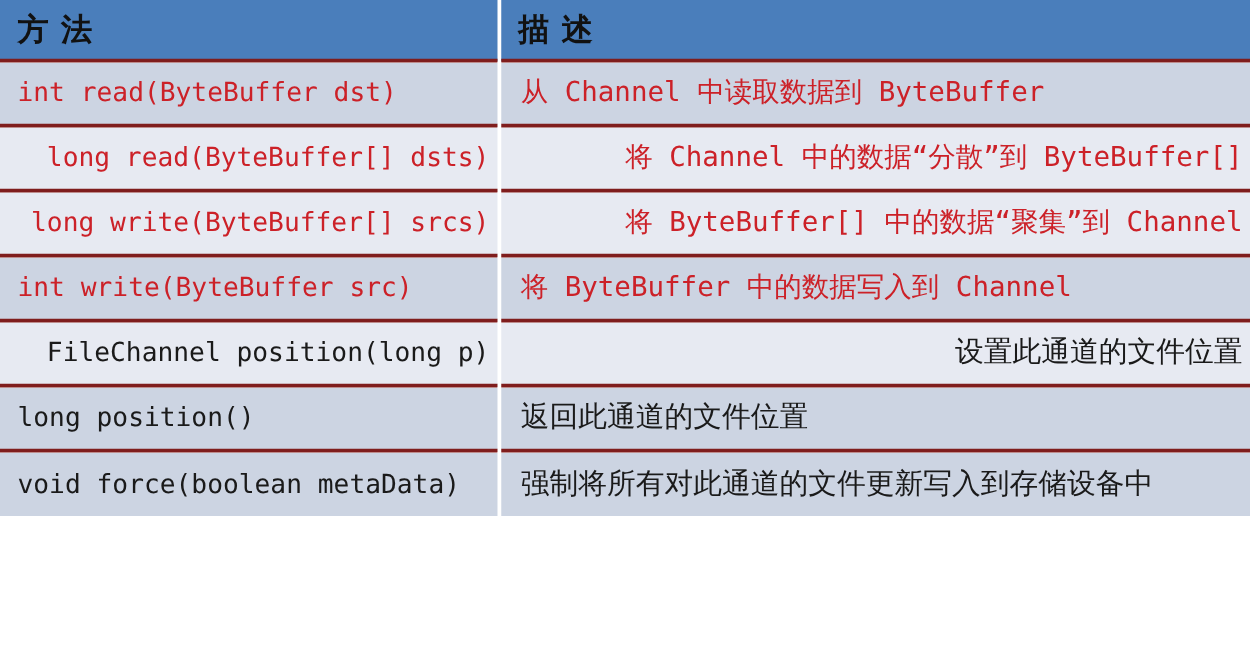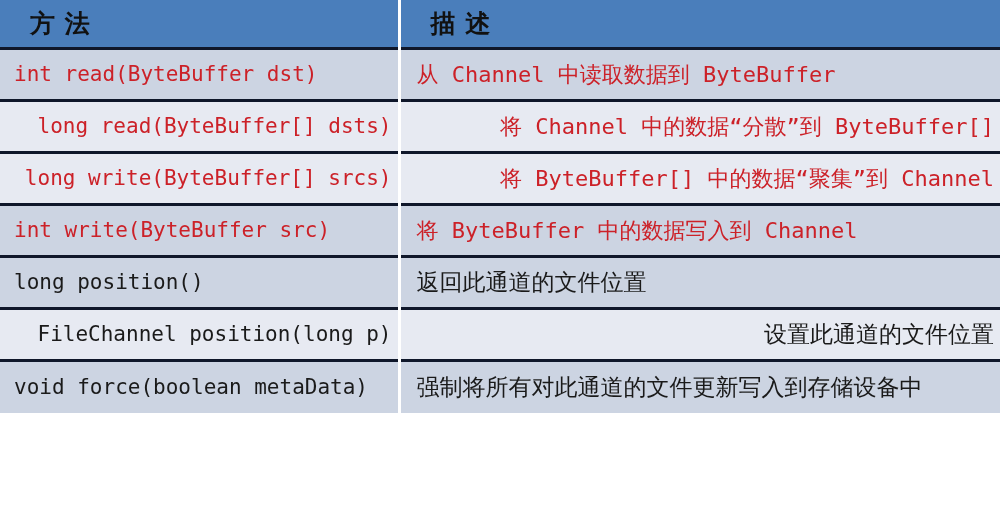--- a/index.html
+++ b/index.html
@@ -44,34 +44,33 @@
     letter-spacing: 0.5px;
     font-family: "DejaVu Sans", "Liberation Sans", sans-serif;
     border: none;
   }
   thead tr.header-row th.th-method {
     border-right: 3px solid #ffffff;
   }
   thead tr.header-row th .hdr-text {
     display: inline-block;
     line-height: 1;
-    margin-left: 16px;
   }
 
   
   tbody tr.data-row {
     height: 52px;
   }
   tbody tr.row-dark  td { background: #ccd4e2; }
   tbody tr.row-light td { background: #e7eaf2; text-align: right; }
 
   tbody td {
     padding: 0 6px 0 14px;
     vertical-align: middle;
-    border-top: 3px solid #0f172a;
+    border-top: 3px solid #7f1d1d;
     border-bottom: none;
     white-space: nowrap;
     overflow: hidden;
     margin-top: 35px;
   }
   tbody td.cell-method {
     border-right: 3px solid #ffffff;
     font-family: "DejaVu Sans Mono", "Liberation Mono", monospace;
     font-size: 21px;
     letter-spacing: 0px;
@@ -120,27 +119,27 @@
           <td class="cell-desc code-style"><span class="cell-text txt-red">将 Channel 中的数据“分散”到 ByteBuffer[]</span></td>
         </tr>
         <tr class="data-row row-light">
           <td class="cell-method"><span class="cell-text txt-red">long write(ByteBuffer[] srcs)</span></td>
           <td class="cell-desc code-style"><span class="cell-text txt-red">将 ByteBuffer[] 中的数据“聚集”到 Channel</span></td>
         </tr>
         <tr class="data-row row-dark">
           <td class="cell-method"><span class="cell-text txt-red">int write(ByteBuffer src)</span></td>
           <td class="cell-desc code-style"><span class="cell-text txt-red">将 ByteBuffer 中的数据写入到 Channel</span></td>
         </tr>
+        <tr class="data-row row-light">
+          <td class="cell-method"><span class="cell-text txt-black">FileChannel position(long p)</span></td>
+          <td class="cell-desc"><span class="cell-text txt-black">设置此通道的文件位置</span></td>
+        </tr>
         <tr class="data-row row-dark">
           <td class="cell-method"><span class="cell-text txt-black">long position()</span></td>
           <td class="cell-desc"><span class="cell-text txt-black">返回此通道的文件位置</span></td>
-        </tr>
-        <tr class="data-row row-light">
-          <td class="cell-method"><span class="cell-text txt-black">FileChannel position(long p)</span></td>
-          <td class="cell-desc"><span class="cell-text txt-black">设置此通道的文件位置</span></td>
         </tr>
         <tr class="data-row row-dark">
           <td class="cell-method"><span class="cell-text txt-black">void force(boolean metaData)</span></td>
           <td class="cell-desc"><span class="cell-text txt-black">强制将所有对此通道的文件更新写入到存储设备中</span></td>
         </tr>
       </tbody>
   </table>
 </div>
 
 </body></html>

